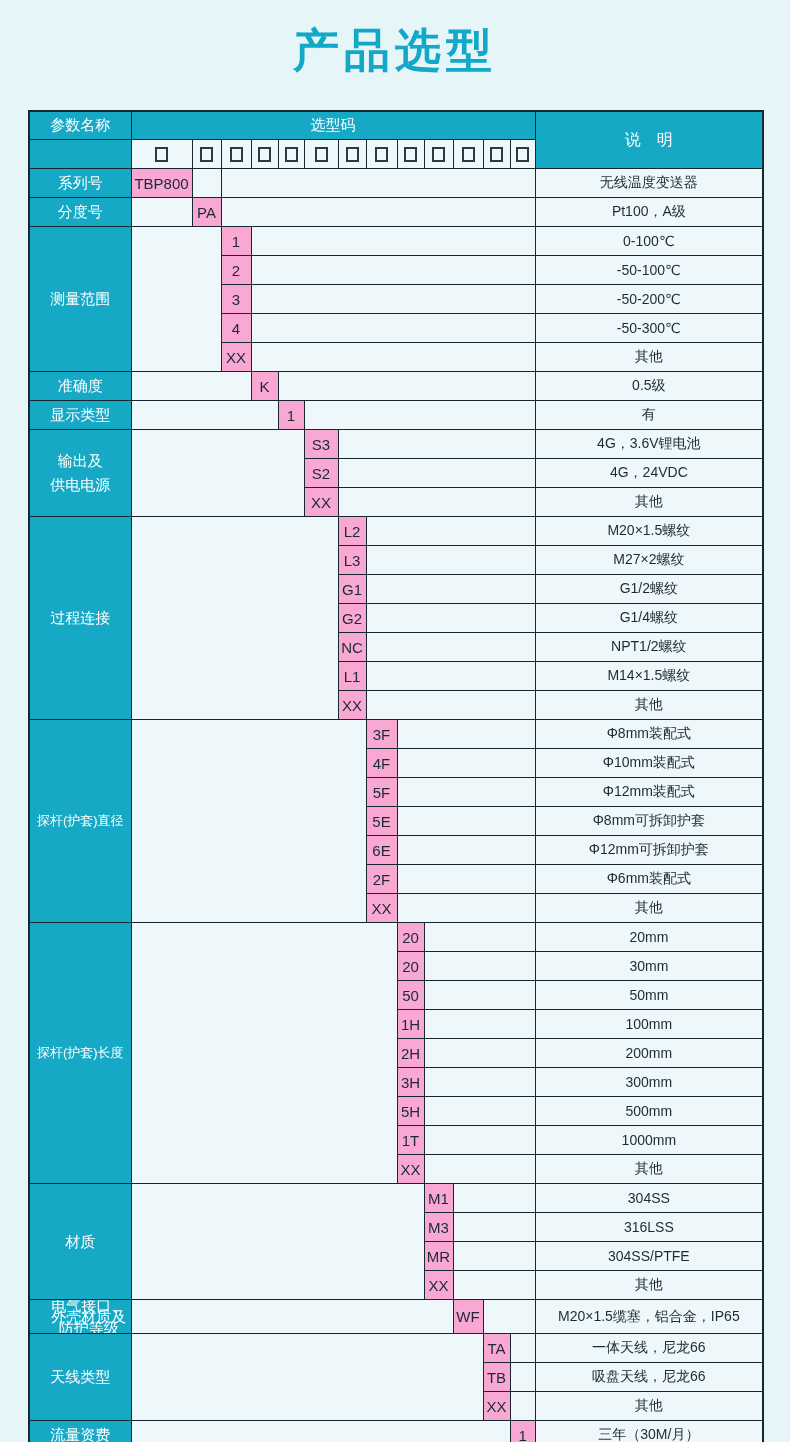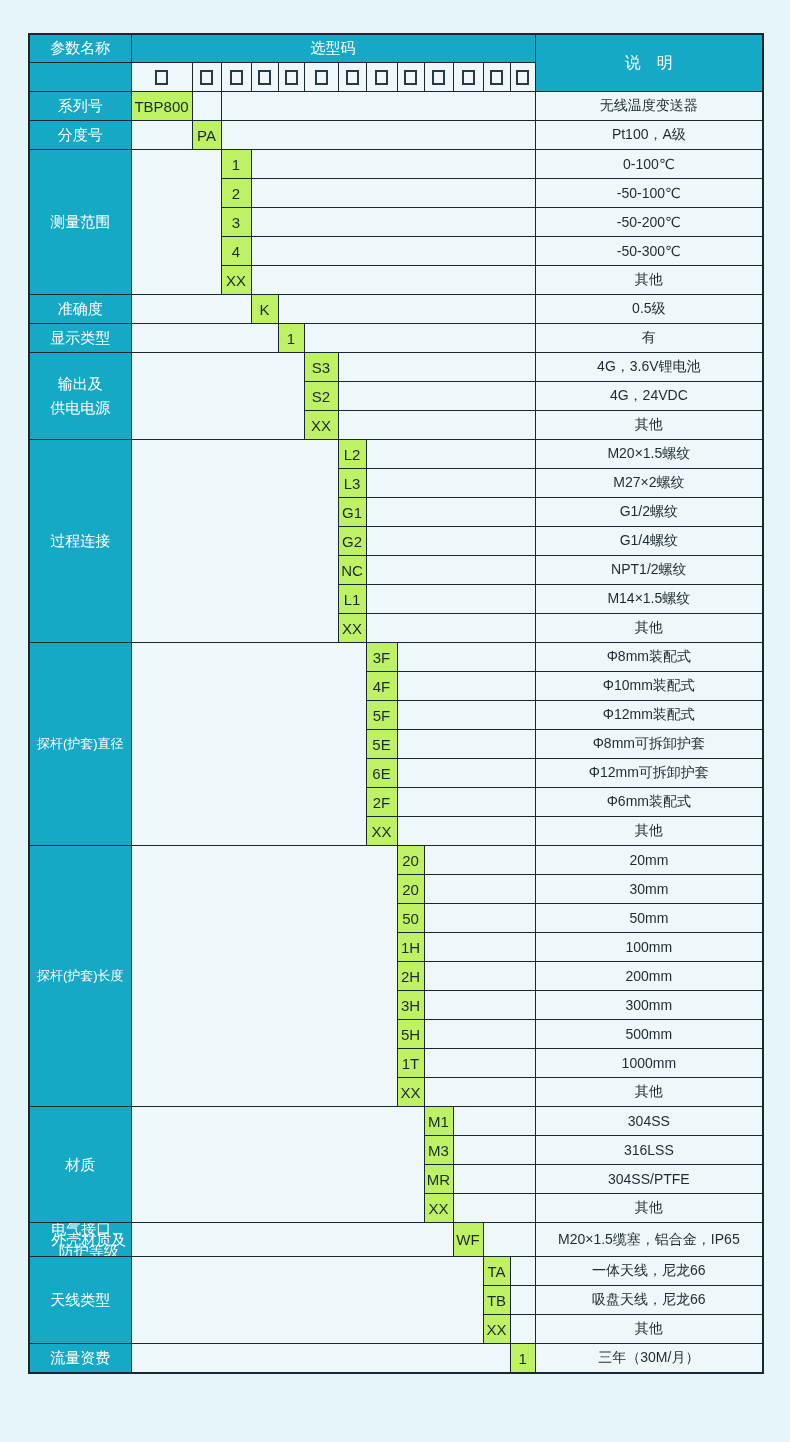--- a/index.html
+++ b/index.html
@@ -43,31 +43,32 @@
   tbody th, tbody td{height:28px;}
   .dh{font-size:16px;text-align:center;}
   .cbcell{background:#eef8fb;text-align:center;vertical-align:middle;}
   .cb{
     display:inline-block;
     width:9px;height:11px;
     border:2px solid #2a3a42;
     background:transparent;
     vertical-align:middle;
   }
-  .code{background:#bef264;font-size:15px;text-align:center;vertical-align:middle;}
+  .code{background:#f9a8d4;font-size:15px;text-align:center;vertical-align:middle;}
   .gap{background:#eef8fb;}
   .desc{background:#eef8fb;font-size:14px;text-align:center;vertical-align:middle;}
   .param{white-space:pre-line;line-height:24px;margin-top:8px;}
   .param.small{font-size:13px;}
   .param.tiny{font-size:15px;text-align:center;padding-left:17px;line-height:11px;}
 </style>
 </head>
 <body>
 
 <div class="page">
+  <h1 class="title">产品选型</h1>
 
   <table class="sel-table">
     <colgroup>
       <col style="width:102px">
         <col style="width:61px">
         <col style="width:29px">
       <col style="width:30px">
         <col style="width:27px">
         <col style="width:26px">
       <col style="width:34px">

